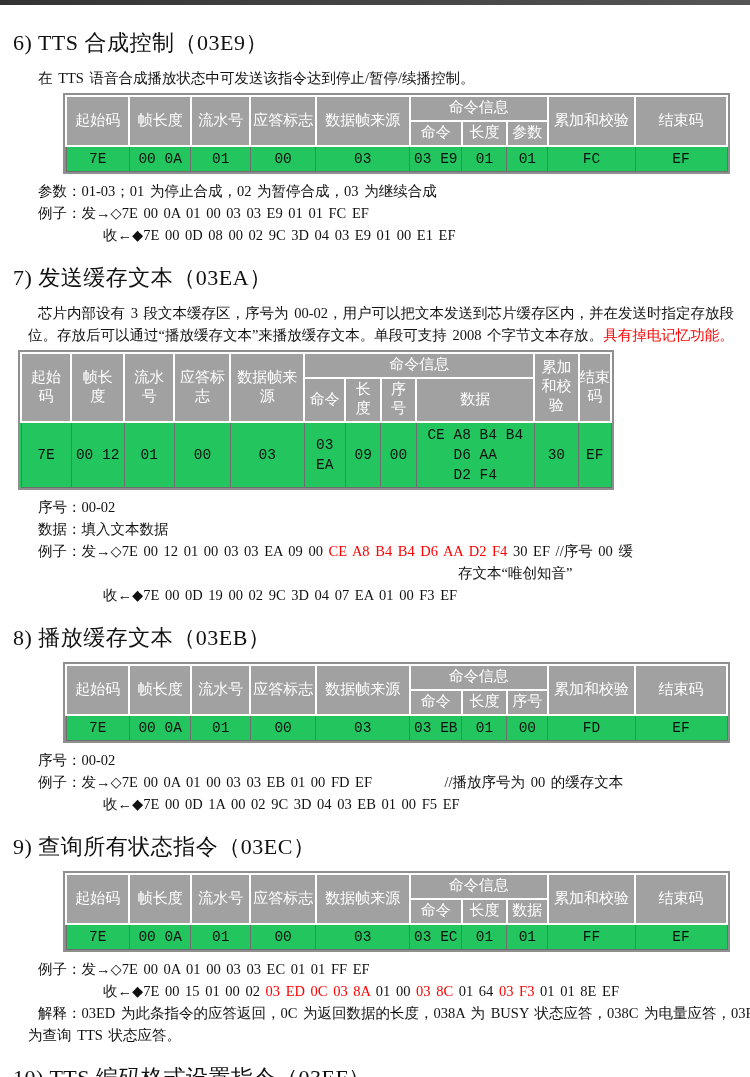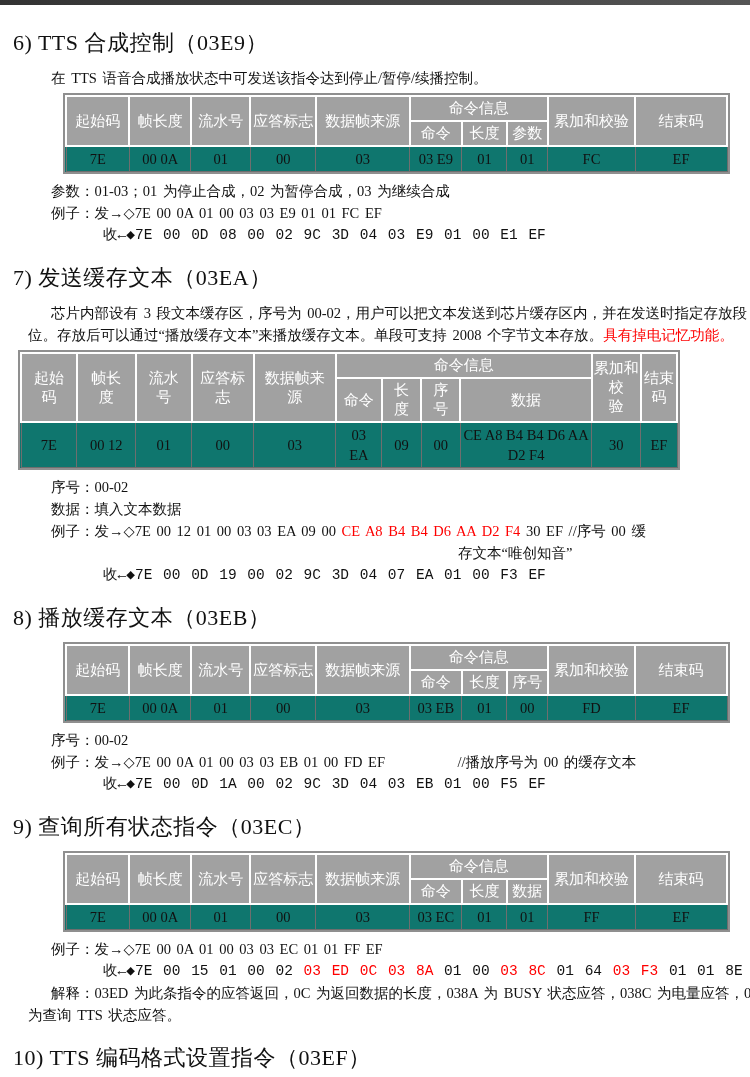--- a/index.html
+++ b/index.html
@@ -20,32 +20,32 @@
   }
   .top-bar{height:5px;width:100%;background:linear-gradient(90deg,#333,#555);}
   .doc{padding-top:2px;}
   .heading{
     font-size:22px;font-weight:normal;letter-spacing:0.5px;
     margin:17px 0 9px 13px;white-space:nowrap;
   }
   .sec-6 .heading{margin-top:21px;}
   .lines{font-size:14.5px;}
   .tline{line-height:22px;word-spacing:2px;white-space:nowrap;}
-  .ind-l1{padding-left:51px;}
+  .ind-l1{padding-left:38px;}
   .ind-flush{padding-left:28px;}
-  .ind-recv{padding-left:103px;font-family:Liberation Mono, monospace;}
+  .ind-recv{padding-left:103px;}
   .ind-far{padding-left:458px;}
   .red{color:var(--red_text);}
   .pre{margin-bottom:4px;}
   .post{margin-top:6px;}
   .tbl-wrap{
     border:2px solid var(--outer_border);
-    margin-left:63px;width:667px;background:#0f766e;
-  }
-  .tbl-wrap.wide{margin-left:18px;width:662px;}
+    margin-left:63px;width:667px;background:#22c55e;font-family:Liberation Mono, monospace;
+  }
+  .tbl-wrap.wide{margin-left:18px;width:596px;}
   table{width:100%;border-collapse:collapse;table-layout:fixed;}
   th{
     background:var(--header_bg);color:var(--header_fg);
     border:2px solid #ffffff;font-weight:normal;
     font-size:15px;text-align:center;vertical-align:middle;
     padding:2px 0;white-space:pre-line;line-height:19px;
   }
   thead tr:first-child th{height:22px;}
   thead tr:nth-child(2) th{height:19px;}
   .wide thead tr:nth-child(2) th{height:44px;}

